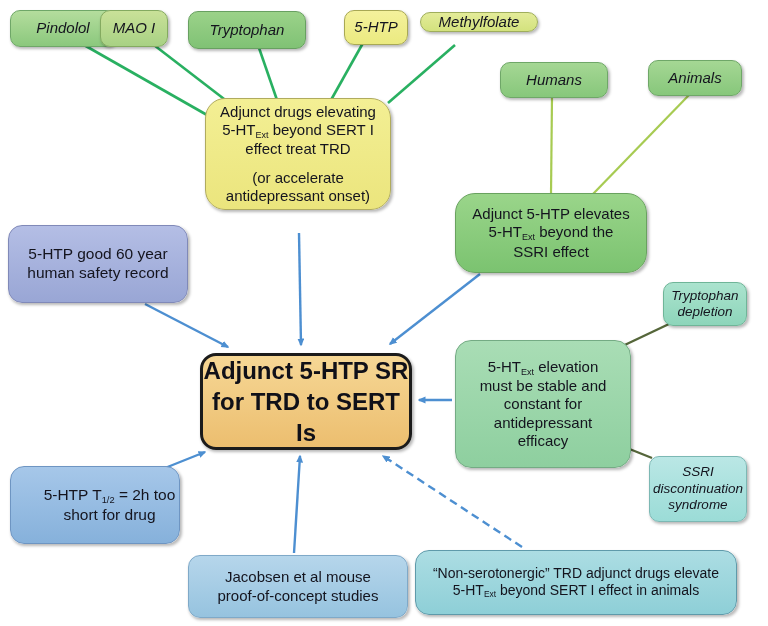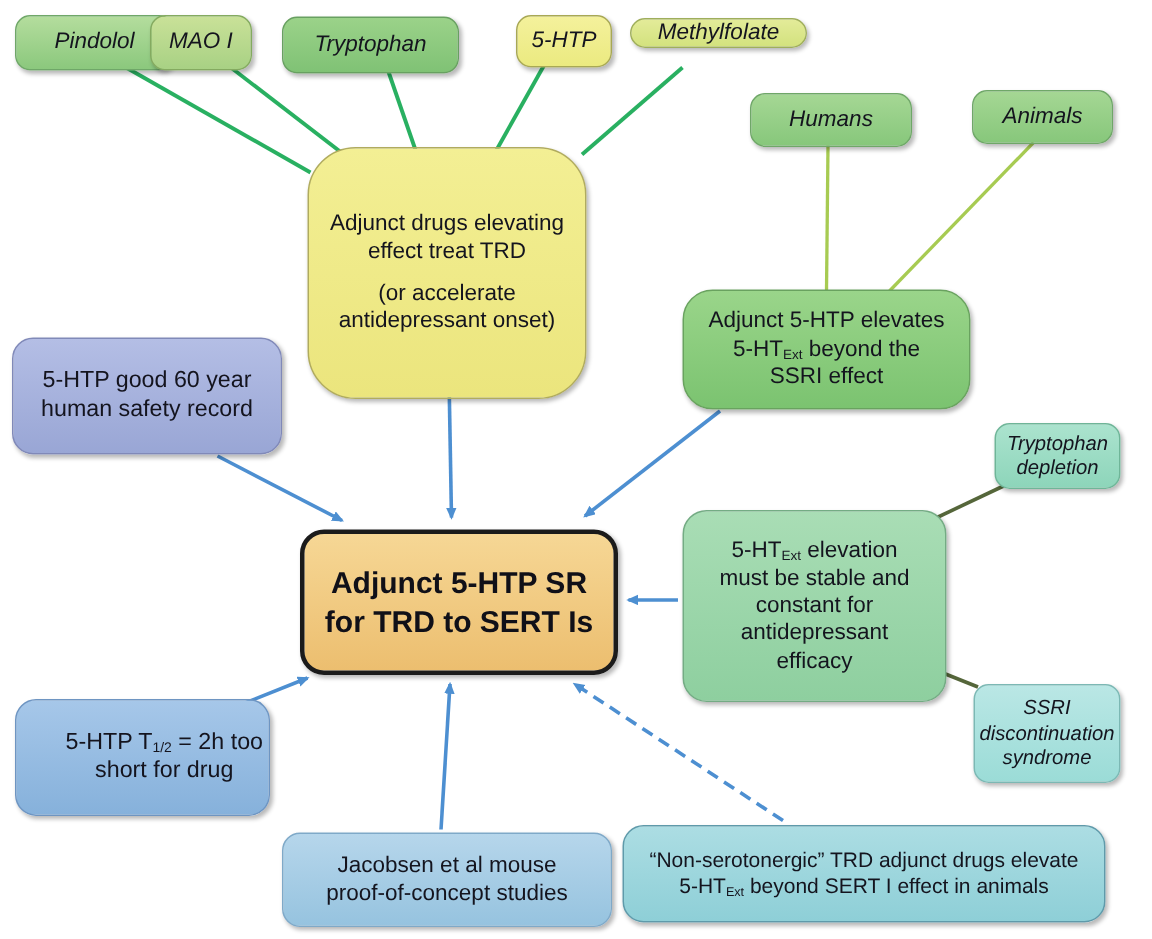--- a/index.html
+++ b/index.html
@@ -20,39 +20,39 @@
   .ln{display:block;}
 
   #n-pindolol{left:10px;top:10px;width:106px;height:37px;background:linear-gradient(#b4dd9d,#8bc87d);border-color:#6fa768;}
   #n-maoi{left:100px;top:10px;width:68px;height:37px;background:linear-gradient(#c9e198,#a8d184);border-color:#84aa60;}
   #n-tryptophan{left:188px;top:11px;width:118px;height:38px;background:linear-gradient(#9bd289,#80c275);border-color:#68a061;}
   #n-5htp{left:344px;top:10px;width:64px;height:35px;background:linear-gradient(#f4f19c,#ebea80);border-color:#a8a855;}
   #n-methylfolate{left:420px;top:12px;width:118px;height:20px;background:linear-gradient(#e3eb99,#d3e27e);border-color:#9fae5c;}
   #n-humans{left:500px;top:62px;width:108px;height:36px;background:linear-gradient(#a5d794,#87c77b);border-color:#6fa768;}
   #n-animals{left:648px;top:60px;width:94px;height:36px;background:linear-gradient(#a5d794,#87c77b);border-color:#6fa768;}
 
-  #n-adjunct-drugs{left:205px;top:98px;width:186px;height:168px;border-radius:32px;
+  #n-adjunct-drugs{left:205px;top:98px;width:186px;height:112px;border-radius:20px;
     background:linear-gradient(#f3ef94,#ebe57d);border-color:#b0ab5e;font-size:15px;}
   #n-adjunct-drugs .para2{margin-top:10px;}
 
   #n-adjunct-5htp{left:455px;top:193px;width:192px;height:80px;border-radius:20px;
     background:linear-gradient(#9ad58a,#7bc370);border-color:#69a25f;font-size:15px;}
 
   #n-safety{left:8px;top:225px;width:180px;height:78px;border-radius:14px;
     background:linear-gradient(#b4bee5,#99a6d5);border-color:#8089b8;font-size:15.5px;}
 
   #n-trp-depletion{left:663px;top:282px;width:84px;height:44px;border-radius:10px;
     background:linear-gradient(#abe3ce,#8dd5ba);border-color:#6fb598;font-size:13.5px;}
 
   #n-stable{left:455px;top:340px;width:176px;height:128px;border-radius:16px;
     background:linear-gradient(#a9ddb5,#8ecf9f);border-color:#74ab84;font-size:15px;}
 
   #n-center{left:200px;top:353px;width:212px;height:97px;border-radius:16px;
     background:linear-gradient(#f6d795,#ecbe6f);border:3px solid #1b1b1b;
-    font-weight:bold;font-size:20px;color:#101018;line-height:1.3;}
+    font-weight:bold;font-size:24px;color:#101018;line-height:1.3;}
 
   #n-ssri-disc{left:649px;top:456px;width:98px;height:66px;border-radius:10px;
     background:linear-gradient(#bae7e5,#9bdcd7);border-color:#7cb8b4;font-size:13.5px;}
 
   #n-halflife{left:10px;top:466px;width:170px;height:78px;border-radius:14px;
     background:linear-gradient(#a6c7e9,#86b1db);border-color:#6e95c2;font-size:15.5px;padding-left:29px;}
 
   #n-jacobsen{left:188px;top:555px;width:220px;height:63px;border-radius:12px;
     background:linear-gradient(#b6d6eb,#96c3df);border-color:#7fa9c8;font-size:15px;}
 
@@ -109,20 +109,21 @@
   </div>
   <div class="node lbl" id="n-animals">
     <span class="ln">Animals</span>
   </div>
   <div class="node lbl" id="n-humans">
     <span class="ln">Humans</span>
   </div>
 
   <div class="node" id="n-adjunct-drugs">
     <span class="ln">Adjunct drugs elevating</span>
+    <span class="ln"><span>5-HT</span><span class="sub">Ext</span><span> beyond SERT I</span></span>
     <span class="ln">effect treat TRD</span>
     <span class="ln para2">(or accelerate</span>
     <span class="ln">antidepressant onset)</span>
   </div>
 
   <div class="node" id="n-adjunct-5htp">
     <span class="ln">Adjunct 5-HTP elevates</span>
     <span class="ln"><span>5-HT</span><span class="sub">Ext</span><span> beyond the</span></span>
     <span class="ln">SSRI effect</span>
   </div>

